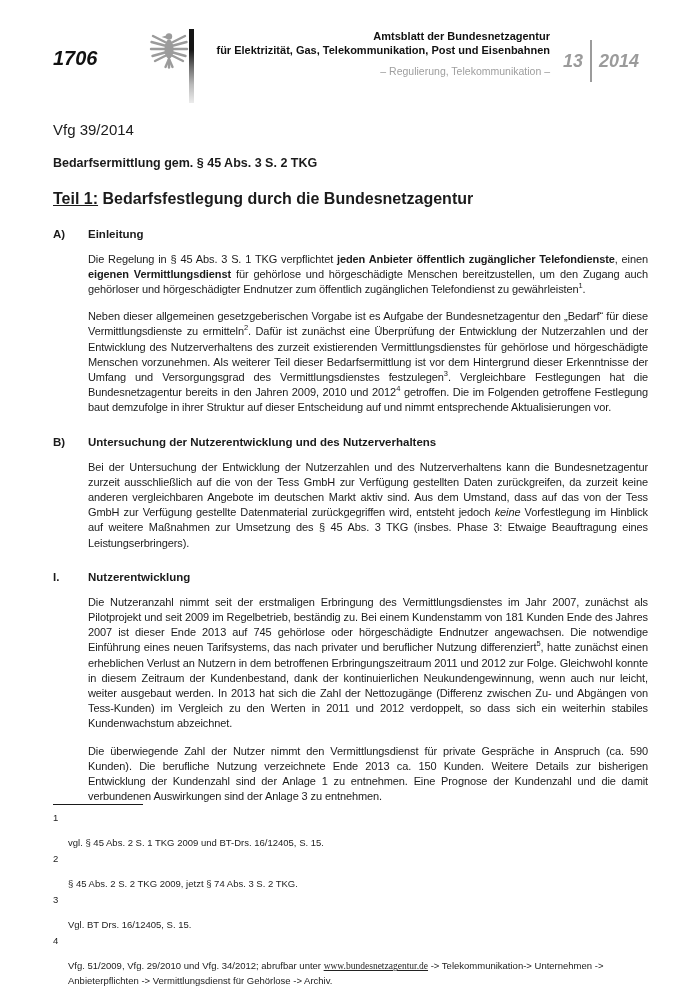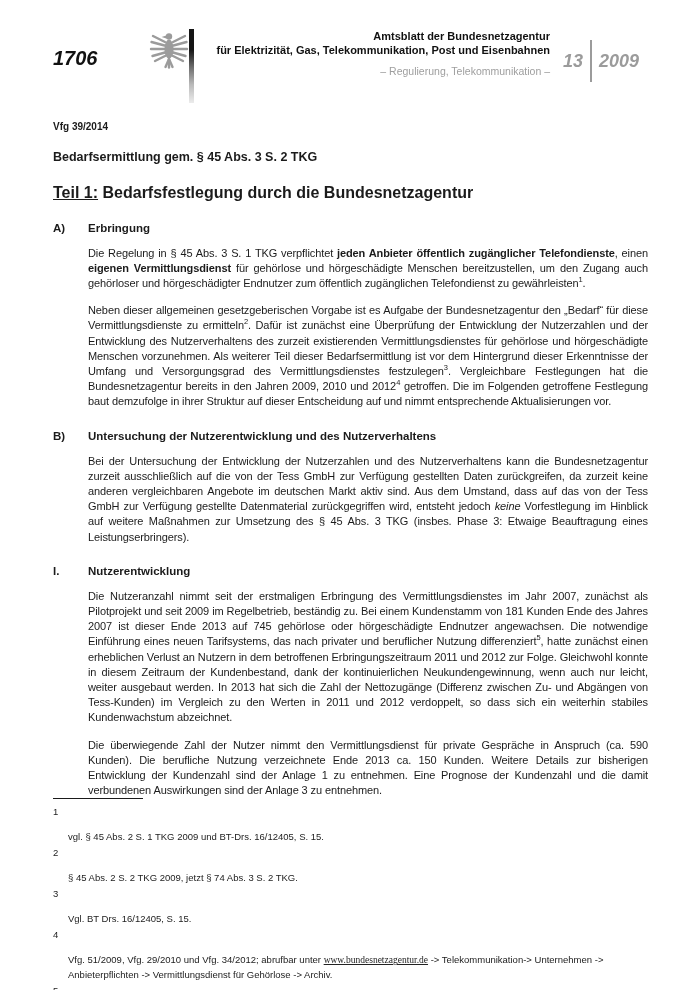--- a/index.html
+++ b/index.html
@@ -35,21 +35,21 @@
   .masthead .m2 { font-size: 10.5px; color: #9e9e9e; margin-top: 8px; }
   .issue {
     position: absolute; right: 9px; top: 40px;
     display: flex; align-items: center; gap: 7px;
     font-size: 18px; font-weight: 700; font-style: italic; color: #9b9b9b;
     line-height: 1;
   }
   .issue-divider { width: 2px; height: 42px; background: #9b9b9b; }
   
   main { flex: none; }
-  .ref { margin: 15px 0 0 0; font-size: 10px; font-weight: 700; }
+  .ref { margin: 15px 0 0 0; font-size: 15px; font-weight: 400; }
   .doc-title { margin: 17px 0 0 0; font-size: 12.5px; font-weight: 700; line-height: 17.5px; }
   .part { margin: 17px 0 0 0; font-size: 16px; font-weight: 700; }
   .u { text-decoration: underline; }
   .sec-head { display: flex; margin: 20px 0 0 0; font-size: 11.5px; font-weight: 700; }
   .sec-label { width: 35px; flex: none; }
   .para {
     margin: 12px 0 0 35px;
     font-size: 11px; line-height: 15.2px;
     text-align: justify;
     letter-spacing: -0.1px;
@@ -104,41 +104,41 @@
 
     <div class="masthead">
       <div class="m1">Amtsblatt der Bundesnetzagentur</div>
       <div class="m1">für Elektrizität, Gas, Telekommunikation, Post und Eisenbahnen</div>
       <div class="m2">– Regulierung, Telekommunikation –</div>
     </div>
 
     <div class="issue">
       <span>13</span>
       <span class="issue-divider"></span>
-      <span>2009</span>
+      <span>2014</span>
     </div>
   </header>
 
   <main>
     <p class="ref">Vfg 39/2014</p>
 
     <div class="doc-title">
       <div>Bedarfsermittlung gem. § 45 Abs. 3 S. 2 TKG</div>
     </div>
 
     <div class="part">
       <span class="u">Teil 1:</span>
       <span> </span>
       <span>Bedarfsfestlegung durch die Bundesnetzagentur</span>
     </div>
 
     <section>
       <div class="sec-head">
         <span class="sec-label">A)</span>
-        <span class="sec-title">Erbringung</span>
+        <span class="sec-title">Einleitung</span>
       </div>
       <p class="para"><span>Die Regelung in § 45 Abs. 3 S. 1 TKG verpflichtet </span><span class="b">jeden Anbieter öffentlich zugänglicher Telefondienste</span><span>, einen </span><span class="b">eigenen Vermittlungsdienst</span><span> für gehörlose und hörgeschädigte Menschen bereitzustellen, um den Zugang auch gehörloser und hörgeschädigter Endnutzer zum öffentlich zugänglichen Telefondienst zu gewährleisten</span><sup>1</sup><span>.</span></p>
       <p class="para"><span>Neben dieser allgemeinen gesetzgeberischen Vorgabe ist es Aufgabe der Bundesnetzagentur den „Bedarf“ für diese Vermittlungsdienste zu ermitteln</span><sup>2</sup><span>. Dafür ist zunächst eine Überprüfung der Entwicklung der Nutzerzahlen und der Entwicklung des Nutzerverhaltens des zurzeit existierenden Vermittlungsdienstes für gehörlose und hörgeschädigte Menschen vorzunehmen. Als weiterer Teil dieser Bedarfsermittlung ist vor dem Hintergrund dieser Erkenntnisse der Umfang und Versorgungsgrad des Vermittlungsdienstes festzulegen</span><sup>3</sup><span>. Vergleichbare Festlegungen hat die Bundesnetzagentur bereits in den Jahren 2009, 2010 und 2012</span><sup>4</sup><span> getroffen. Die im Folgenden getroffene Festlegung baut demzufolge in ihrer Struktur auf dieser Entscheidung auf und nimmt entsprechende Aktualisierungen vor.</span></p>
     </section>
 
     <section>
       <div class="sec-head">
         <span class="sec-label">B)</span>
         <span class="sec-title">Untersuchung der Nutzerentwicklung und des Nutzerverhaltens</span>
       </div>

